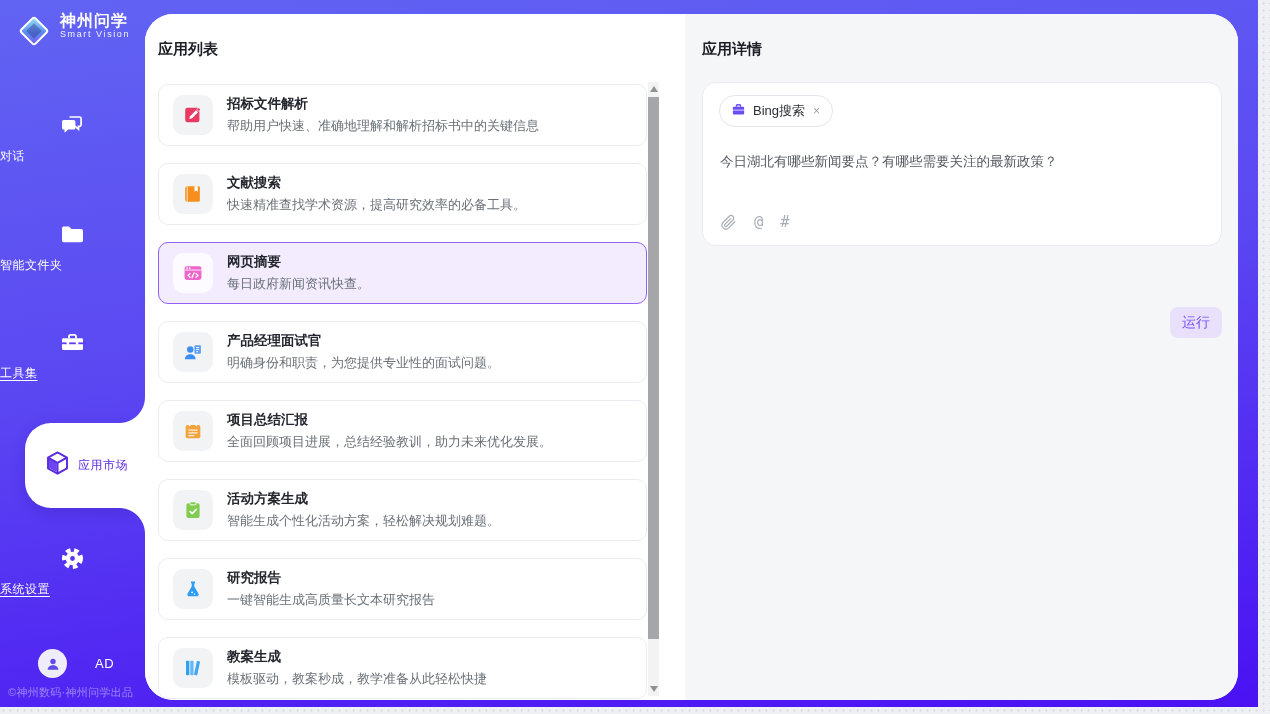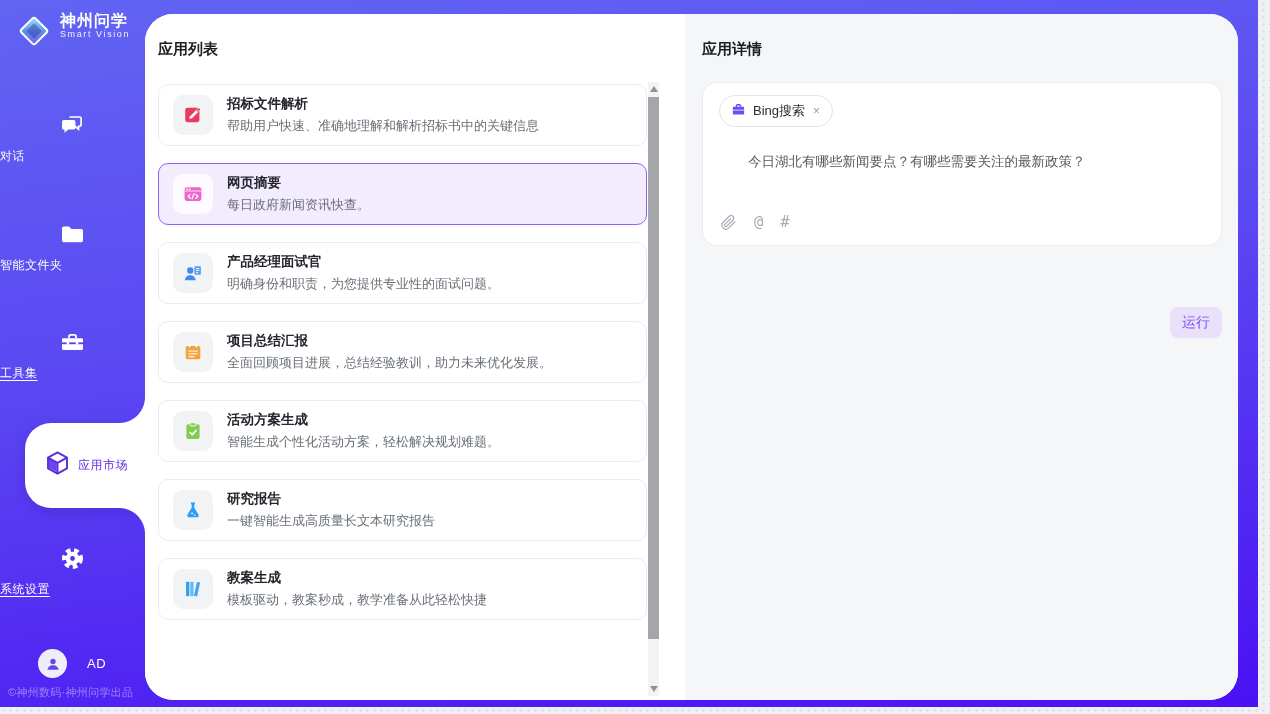--- a/index.html
+++ b/index.html
@@ -29,21 +29,21 @@
   .nav-active-bubble { position:absolute; left:25px; top:423px; width:120px; height:85px;
         background:#fff; border-radius:26px 0 0 26px; box-shadow:0 4px 14px rgba(30,10,120,.18); }
   .nav-active-bubble::before { content:""; position:absolute; right:0; top:-26px; width:26px; height:26px;
         background:radial-gradient(circle at 0 0, transparent 25.5px, #fff 26.5px); }
   .nav-active-bubble::after  { content:""; position:absolute; right:0; bottom:-26px; width:26px; height:26px;
         background:radial-gradient(circle at 0 100%, transparent 25.5px, #fff 26.5px); }
   .nav-active-inner { position:absolute; inset:0; display:flex; 
         align-items:center; justify-content:center; gap:5px; color:#5b2be0; cursor:pointer; }
   .nav-active-inner .nav-label { font-size:12px; }
 
-  .user-row { position:absolute; left:38px; top:649px; display:flex; align-items:center; gap:20px; cursor:pointer; }
+  .user-row { position:absolute; left:38px; top:649px; display:flex; align-items:center; gap:28px; cursor:pointer; }
   .avatar { width:29px; height:29px; border-radius:50%; background:#f0edfb; display:grid; place-items:center; }
   .user-initials { color:#fff; font-size:13px; letter-spacing:.5px; }
   .copyright { position:absolute; left:8px; top:685px; font-size:11px; color:rgba(255,255,255,.42);
                white-space:nowrap; letter-spacing:.3px; }
 
   
   .content { position:absolute; left:145px; top:14px; width:1093px; height:686px;
              border-radius:28px; overflow:hidden; display:flex; background:#fff; }
   .panel-title { font-size:15px; font-weight:700; color:#1b1e24; position:absolute; }
 
@@ -72,21 +72,21 @@
   .right-panel { position:relative; flex:1; height:100%; background:#f5f6f8; }
   .right-panel .panel-title { left:17px; top:26px; }
 
   .composer { position:absolute; left:17px; top:68px; width:520px; height:164px;
               background:#fff; border:1px solid #ebebf0; border-radius:14px; cursor:text; }
   .chip { position:absolute; left:16px; top:12px; height:32px; display:inline-flex; align-items:center;
           gap:7px; padding:0 11px; background:#fff; border:1px solid #e3e4ea; border-radius:17px; }
   .chip-label { font-size:13px; color:#2a2d33; }
   .chip-close { font-size:12px; color:#9aa0a8; cursor:pointer; padding:0 1px; }
   .composer-query { position:absolute; left:17px; top:69px; width:480px;
-                    font-size:13.5px; color:#545960; line-height:1.5;margin-left:28px; }
+                    font-size:13.5px; color:#545960; line-height:1.5; }
   .composer-tools { position:absolute; left:17px; bottom:14px; display:flex; align-items:center;
                     gap:17px; color:#a8adb6; }
   .tool-btn { cursor:pointer; display:grid; place-items:center; }
   .tool-glyph { font-size:15.5px; font-family:"DejaVu Sans Mono",monospace; }
 
   .run-btn { position:absolute; right:16px; top:257px; width:52px; height:31px;
              background:#e9e1fc; color:#7a50f2; font-size:14px; border:none; border-radius:8px;
              display:grid; place-items:center; cursor:pointer; font-family:inherit;margin-top:36px; }
 </style>
 </head>
@@ -203,20 +203,33 @@
                 <path fill="#fff" d="M7.9 16.4l.9-3.1 6.5-6.5 2.2 2.2-6.5 6.5-3.1.9z"></path>
                 <path fill="currentColor" d="M16.2 5.9l2.2 2.2 1.3-1.3a1.1 1.1 0 0 0 0-1.6l-.6-.6a1.1 1.1 0 0 0-1.6 0z" stroke="#fff" stroke-width=".8"></path>
               </svg>
             </span>
             <span class="card-texts">
               <span class="card-title">招标文件解析</span>
               <span class="card-desc">帮助用户快速、准确地理解和解析招标书中的关键信息</span>
             </span>
           </div>
 
+          <div class="app-card">
+            <span class="card-icon" style="color: rgb(246, 143, 31);">
+              <svg viewBox="0 0 24 24" width="22" height="22">
+                <path fill="currentColor" d="M6 3.5h12a1.5 1.5 0 0 1 1.5 1.5v14a1.5 1.5 0 0 1-1.5 1.5H6A2.5 2.5 0 0 1 3.5 18V6A2.5 2.5 0 0 1 6 3.5z"></path>
+                <rect x="5" y="3.8" width="1.5" height="16.4" fill="rgba(255,255,255,.55)"></rect>
+                <path fill="#fff" d="M13.6 3.5h3.6v6l-1.8-1.4-1.8 1.4z"></path>
+              </svg>
+            </span>
+            <span class="card-texts">
+              <span class="card-title">文献搜索</span>
+              <span class="card-desc">快速精准查找学术资源，提高研究效率的必备工具。</span>
+            </span>
+          </div>
 
           <div class="app-card selected">
             <span class="card-icon" style="color: rgb(238, 102, 204);">
               <svg viewBox="0 0 24 24" width="22" height="22">
                 <rect x="2.8" y="4.5" width="18.4" height="15" rx="2.6" fill="currentColor"></rect>
                 <path d="M2.8 8.8h18.4" stroke="rgba(255,255,255,.75)" stroke-width="1.2"></path>
                 <circle cx="5.6" cy="6.7" r=".9" fill="#fff"></circle>
                   <circle cx="8.4" cy="6.7" r=".9" fill="#fff"></circle>
                 <path stroke="#fff" fill="none" stroke-width="1.4" stroke-linecap="round" d="M8.8 12.4l-2.1 2.1 2.1 2.1M15.2 12.4l2.1 2.1-2.1 2.1M13.1 11.9l-2.2 5.2"></path>
               </svg>

